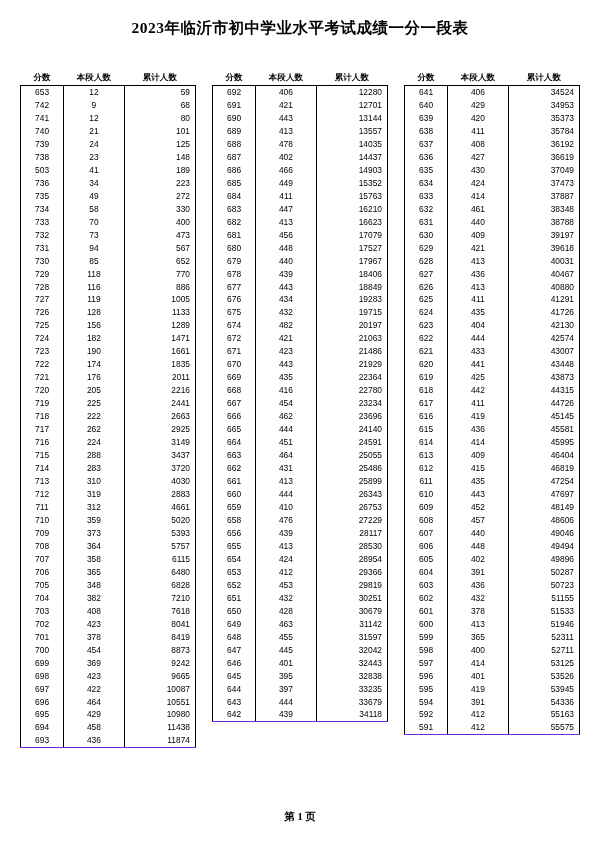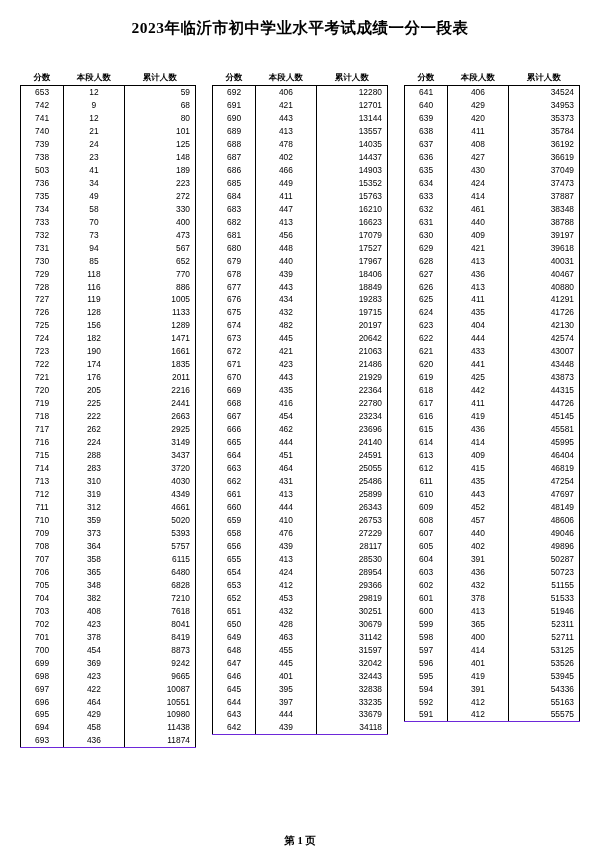--- a/index.html
+++ b/index.html
@@ -74,21 +74,21 @@
     border-bottom: 1px solid #6d28d9;
   }
   table.score-table td.c-score { width: 40px; text-align: center; }
   table.score-table td.c-seg   { width: 56px; text-align: center; }
   table.score-table td.c-cum   { width: 66px; text-align: right; padding-right: 5px; }
   table.score-table th.h-score { width: 40px; }
   table.score-table th.h-seg   { width: 56px; }
   table.score-table th.h-cum   { width: 66px; }
   .page-footer {
     position: absolute;
-    bottom: 0;
+    bottom: 24px;
     left: 0;
     width: 600px;
     text-align: center;
     font-size: 10.5px;
     font-weight: bold;
     font-family: "Liberation Serif", "DejaVu Serif", serif;
   }
 </style>
 </head>
 <body>
@@ -258,21 +258,21 @@
             <td class="c-cum">3720</td>
           </tr>
           <tr>
             <td class="c-score">713</td>
             <td class="c-seg">310</td>
             <td class="c-cum">4030</td>
           </tr>
           <tr>
             <td class="c-score">712</td>
             <td class="c-seg">319</td>
-            <td class="c-cum">4349</td>
+            <td class="c-cum">2883</td>
           </tr>
           <tr>
             <td class="c-score">711</td>
             <td class="c-seg">312</td>
             <td class="c-cum">4661</td>
           </tr>
           <tr>
             <td class="c-score">710</td>
             <td class="c-seg">359</td>
             <td class="c-cum">5020</td>
@@ -463,25 +463,20 @@
             <td class="c-score">675</td>
             <td class="c-seg">432</td>
             <td class="c-cum">19715</td>
           </tr>
           <tr>
             <td class="c-score">674</td>
             <td class="c-seg">482</td>
             <td class="c-cum">20197</td>
           </tr>
           <tr>
-            <td class="c-score">673</td>
-            <td class="c-seg">445</td>
-            <td class="c-cum">20642</td>
-          </tr>
-          <tr>
             <td class="c-score">672</td>
             <td class="c-seg">421</td>
             <td class="c-cum">21063</td>
           </tr>
           <tr>
             <td class="c-score">671</td>
             <td class="c-seg">423</td>
             <td class="c-cum">21486</td>
           </tr>
           <tr>
@@ -805,20 +800,25 @@
             <td class="c-score">608</td>
             <td class="c-seg">457</td>
             <td class="c-cum">48606</td>
           </tr>
           <tr>
             <td class="c-score">607</td>
             <td class="c-seg">440</td>
             <td class="c-cum">49046</td>
           </tr>
           <tr>
+            <td class="c-score">606</td>
+            <td class="c-seg">448</td>
+            <td class="c-cum">49494</td>
+          </tr>
+          <tr>
             <td class="c-score">605</td>
             <td class="c-seg">402</td>
             <td class="c-cum">49896</td>
           </tr>
           <tr>
             <td class="c-score">604</td>
             <td class="c-seg">391</td>
             <td class="c-cum">50287</td>
           </tr>
           <tr>

